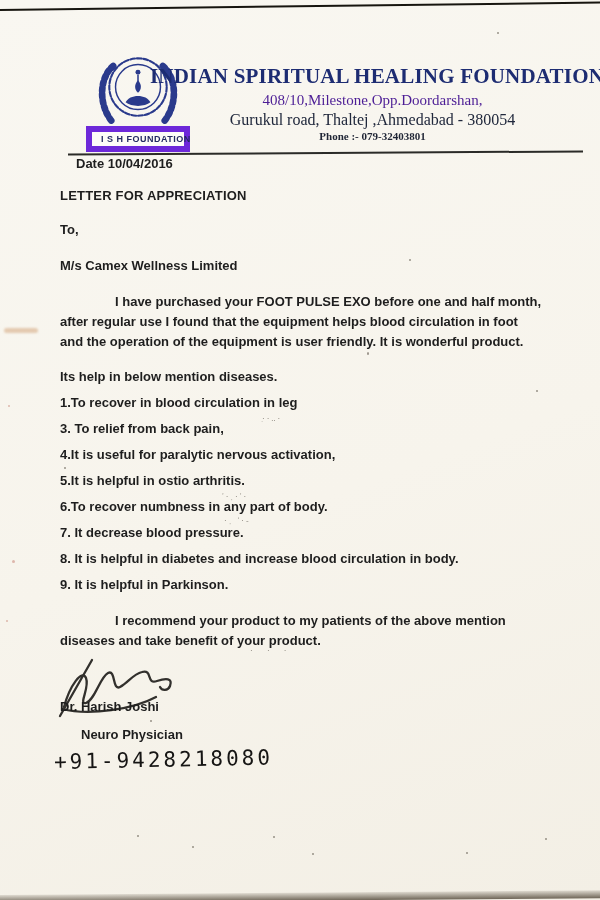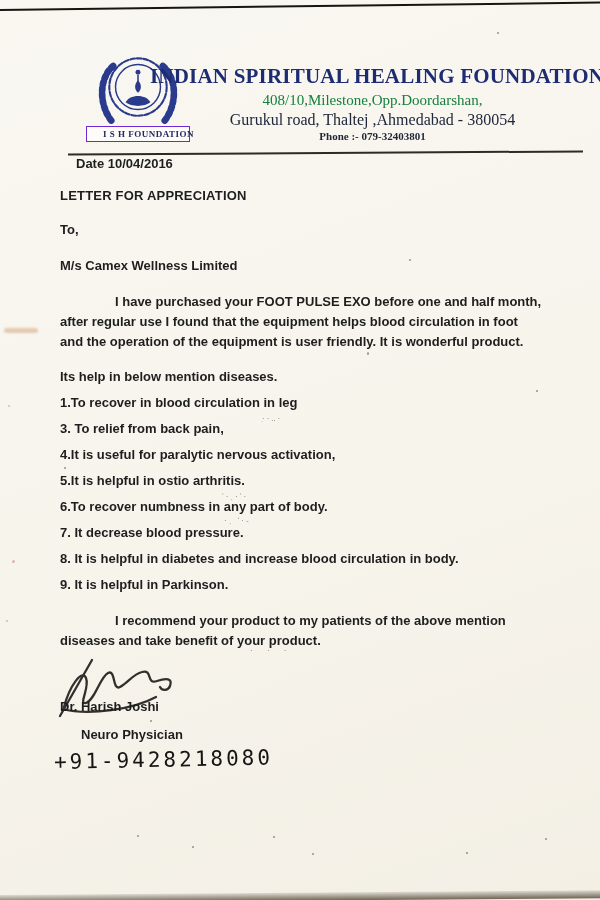--- a/index.html
+++ b/index.html
@@ -21,30 +21,30 @@
   .noise span{position:absolute;border-radius:50%;background:#4a4136;opacity:.55;width:2px;height:2px;}
   .noise .red{background:#b75b4a;opacity:.4;}
   .smudge{position:absolute;color:#6b665d;font-size:8px;letter-spacing:2px;filter:blur(.4px);opacity:.8;}
   .smudge-orange{position:absolute;left:4px;top:328px;width:34px;height:5px;border-radius:3px;
     background:#c07a3e;opacity:.35;filter:blur(1px);}
   
   .letterhead{position:absolute;left:0;top:44px;width:600px;height:106px;}
   .logo{position:absolute;left:86px;top:0;width:104px;text-align:center;}
   .logo svg{display:block;margin:0 auto;}
   .logo-caption{
-    border:1px solid #6d28d9;background:#fdfcf8;color:#222a62;
-    font-family:Liberation Serif, serif;font-weight:700;font-size:9px;
-    letter-spacing:.5px;padding:2px 16px;margin-top:-6px;white-space:nowrap;
+    border:6px solid #6d28d9;background:#fdfcf8;color:#222a62;
+    font-family:Liberation Sans, sans-serif;font-weight:700;font-size:9px;
+    letter-spacing:.5px;padding:2px 9px;margin-top:-6px;white-space:nowrap;
   }
   .head-text{position:absolute;left:150px;top:20px;width:445px;text-align:center;color:#1d2742;}
   .org-name{
     font-family:"Liberation Serif",serif;font-weight:700;font-size:21px;
     color:#1d2c72;letter-spacing:.2px;white-space:nowrap;
   }
-  .addr1{font-family:"Liberation Serif",serif;font-size:15px;margin-top:3px;color:#15803d;}
+  .addr1{font-family:"Liberation Serif",serif;font-size:15px;margin-top:3px;color:#4c1d95;}
   .addr2{font-family:"Liberation Serif",serif;font-size:16px;margin-top:2px;color:#20283c;}
   .contact{font-family:"Liberation Serif",serif;font-weight:700;font-size:11px;margin-top:4px;color:#1f2535;}
   .phone{font-family:"Liberation Serif",serif;font-weight:700;font-size:11px;margin-top:1px;color:#1f2535;}
   .rule{
     position:absolute;left:68px;top:152px;width:515px;height:2px;
     background:#2b2b28;transform:rotate(-0.35deg);
   }
   
   .letter-body{position:absolute;left:60px;top:156px;width:482px;font-weight:600;font-size:13px;}
   .date-line{margin-left:16px;}

